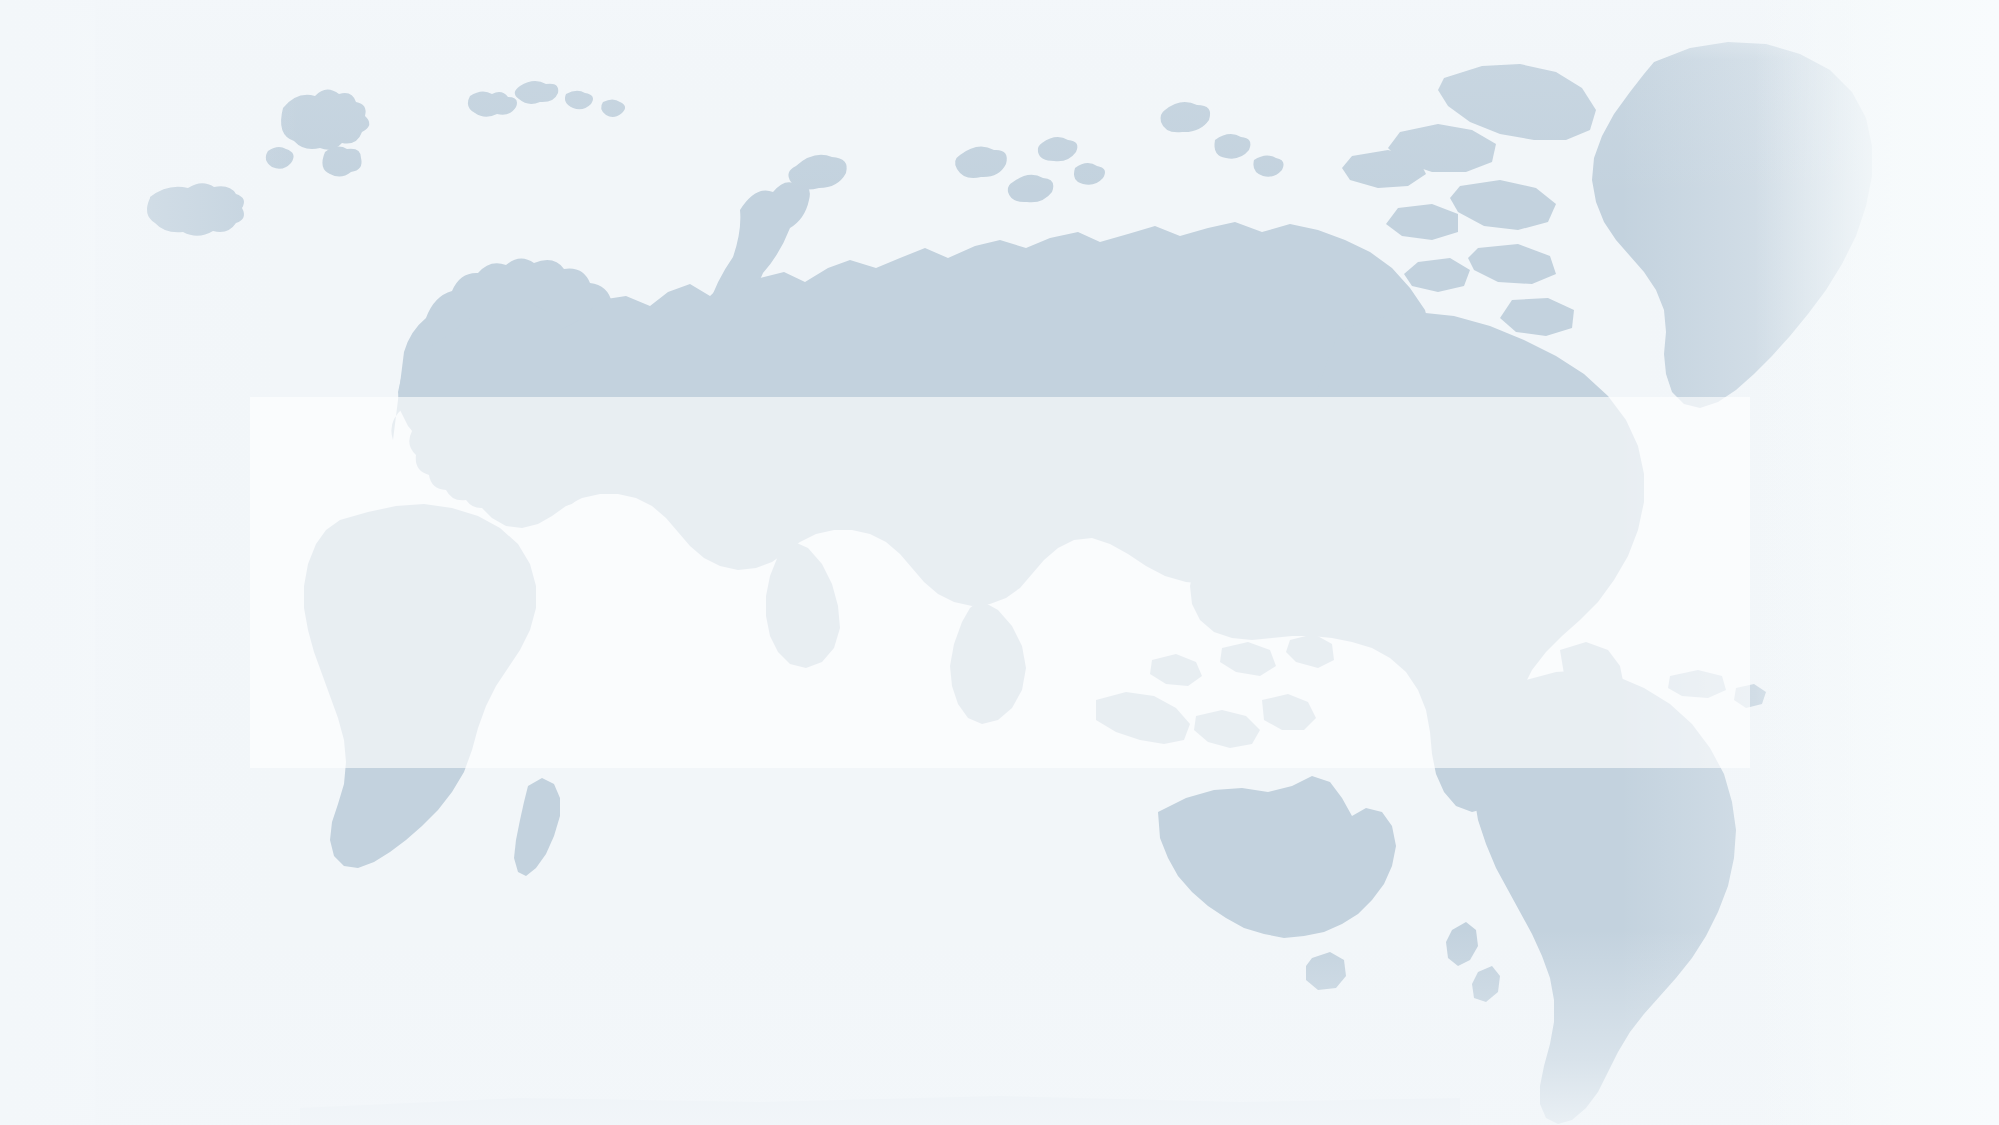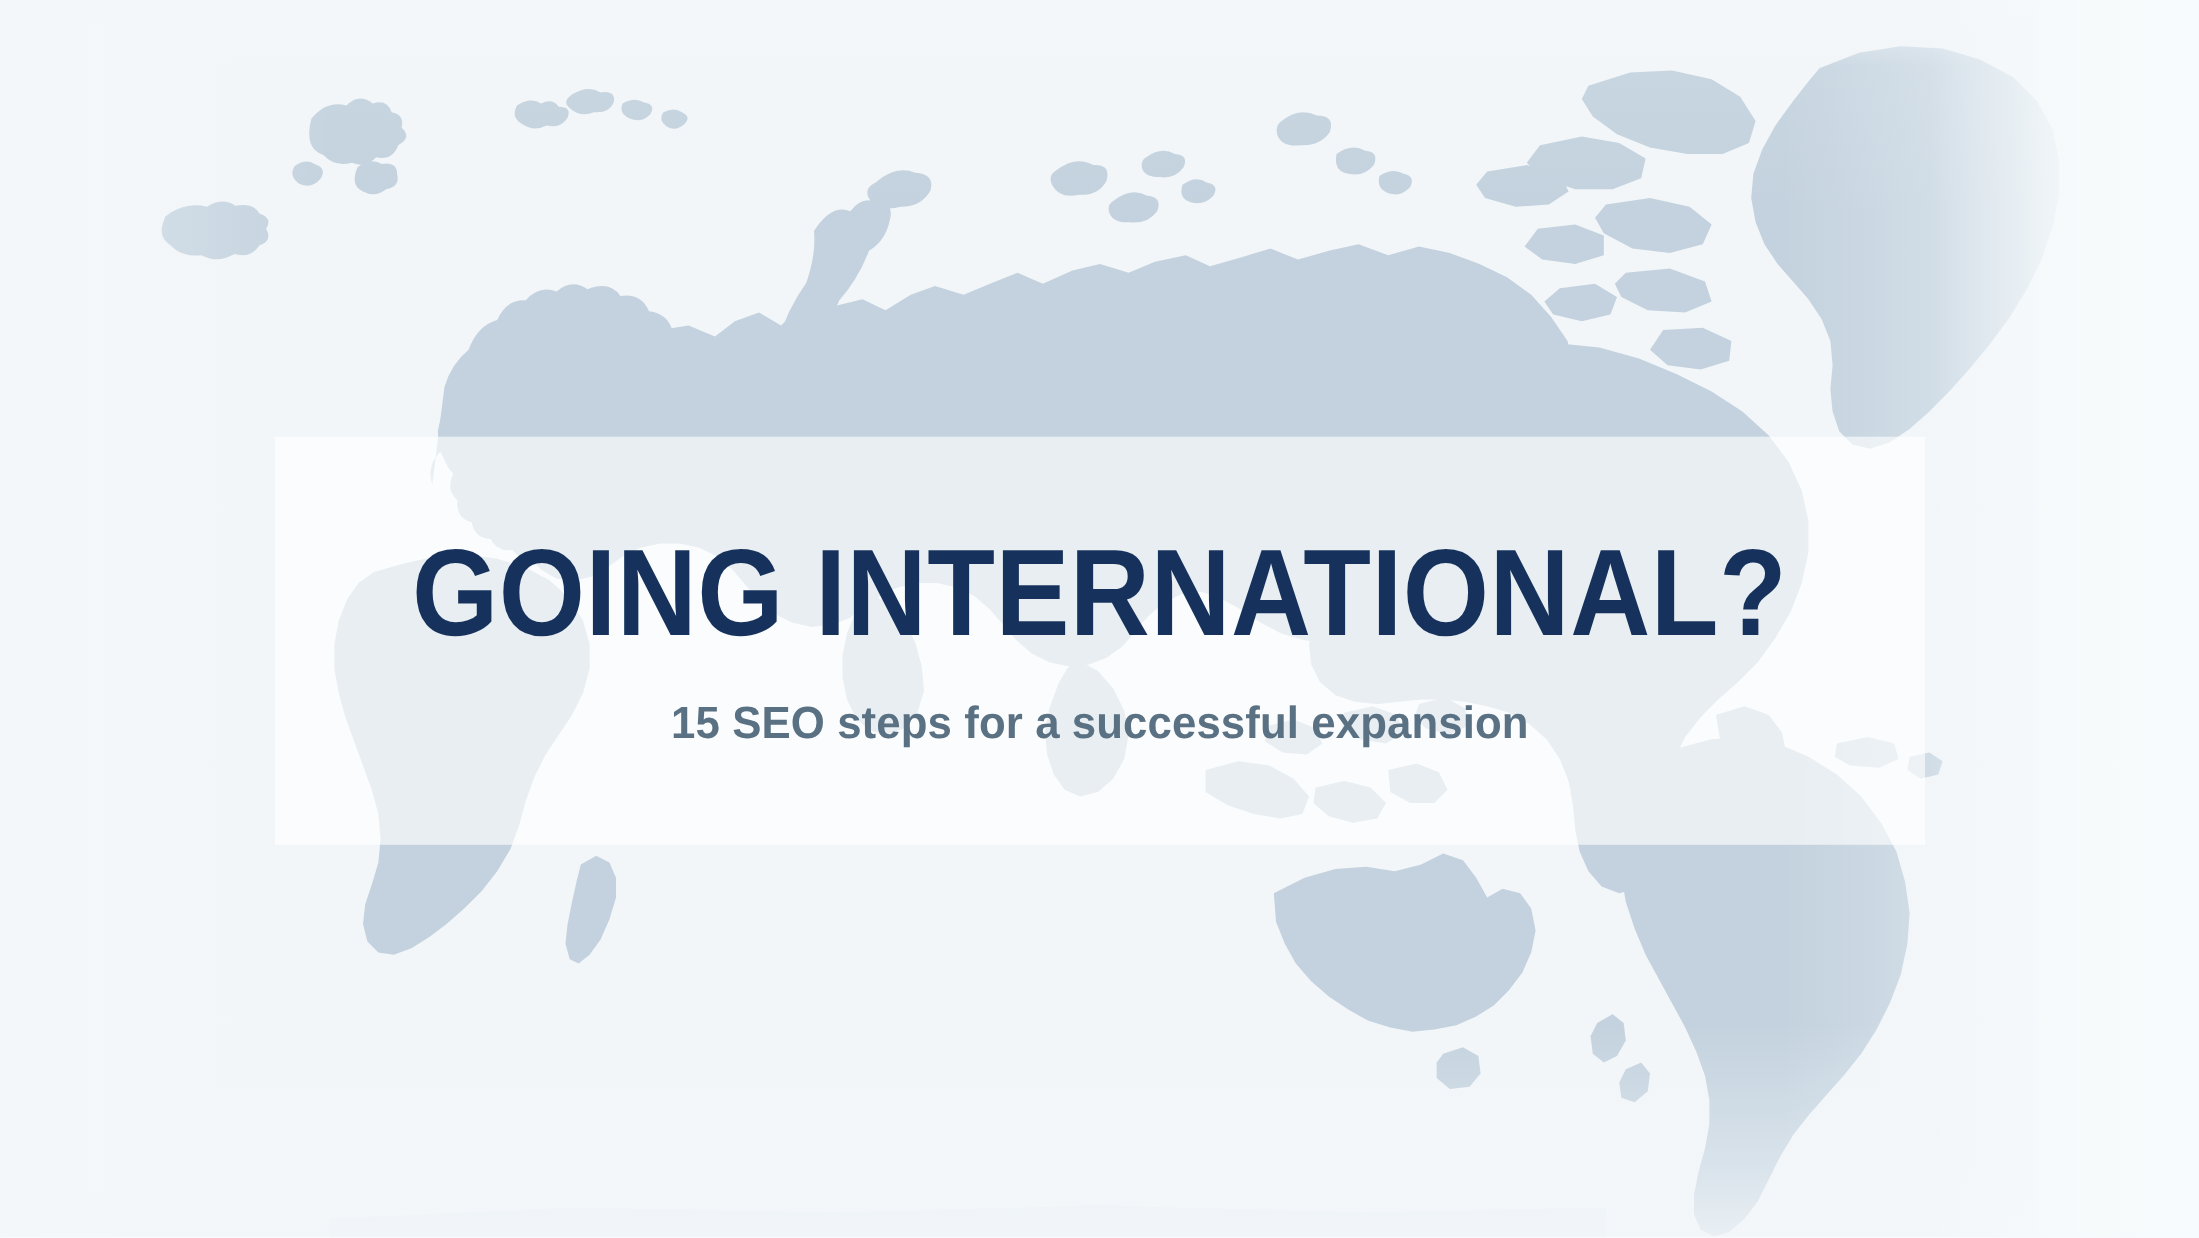--- a/index.html
+++ b/index.html
@@ -342,18 +342,14 @@
       </g>
     </svg>
   </div>
 
   <div class="map-fade"></div>
   <div class="map-fade-v"></div>
   <div class="bg-soft-right"></div>
 
   <div class="text-band"></div>
 
-  <div class="headline-block">
-    <h1 class="slide-title">GOING INTERNATIONAL?</h1>
-    <p class="slide-subtitle">15 SEO steps for a successful expansion</p>
-  </div>
 
 </div>
 
 </body></html>

